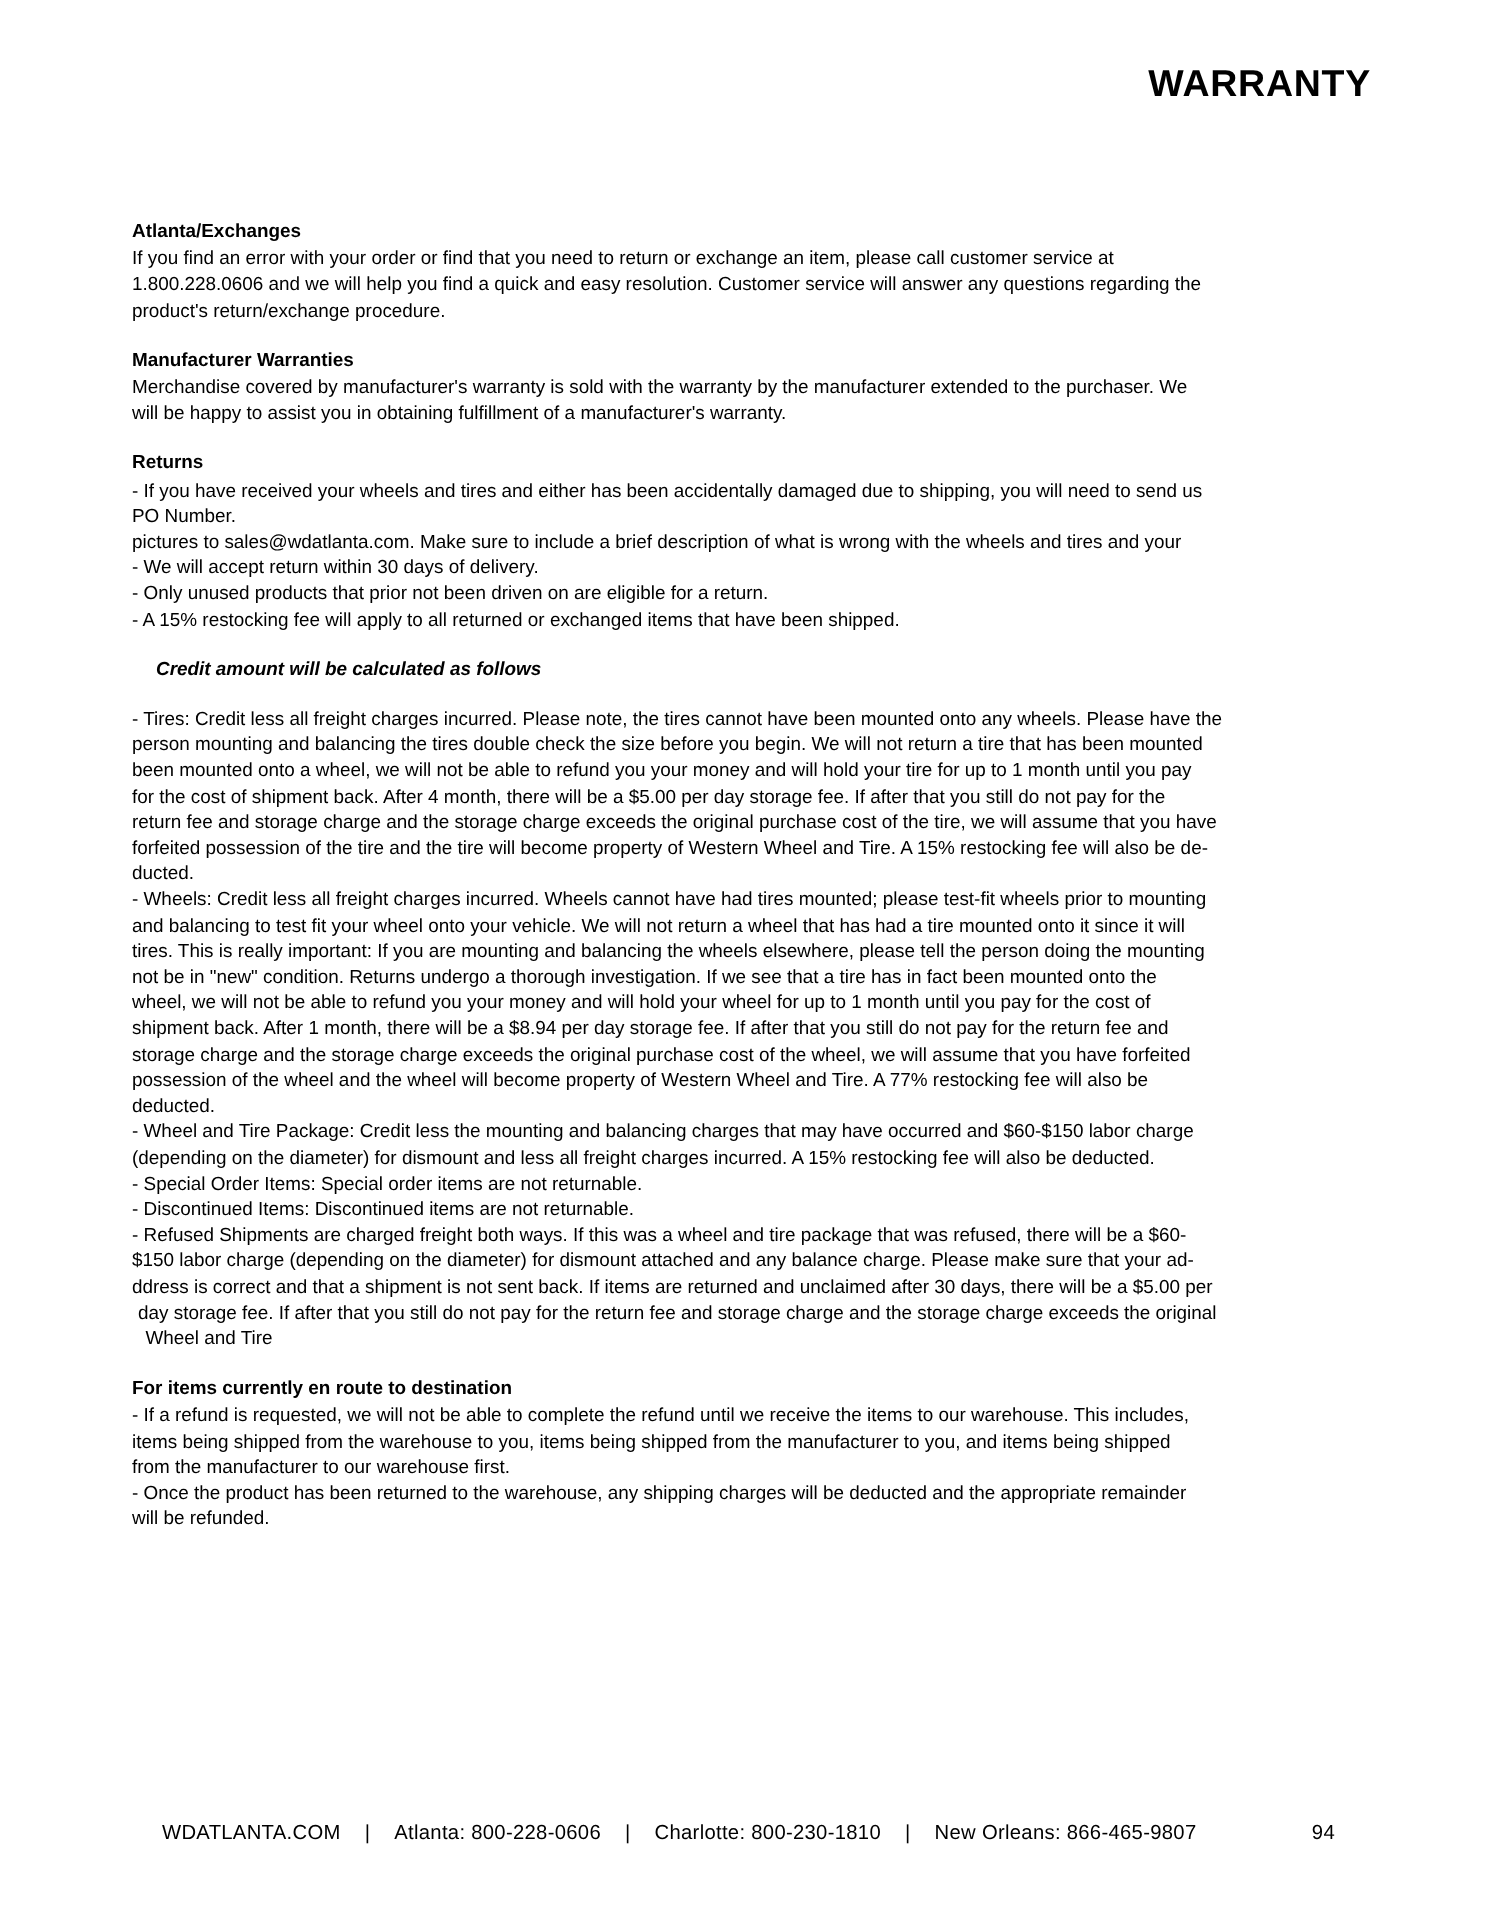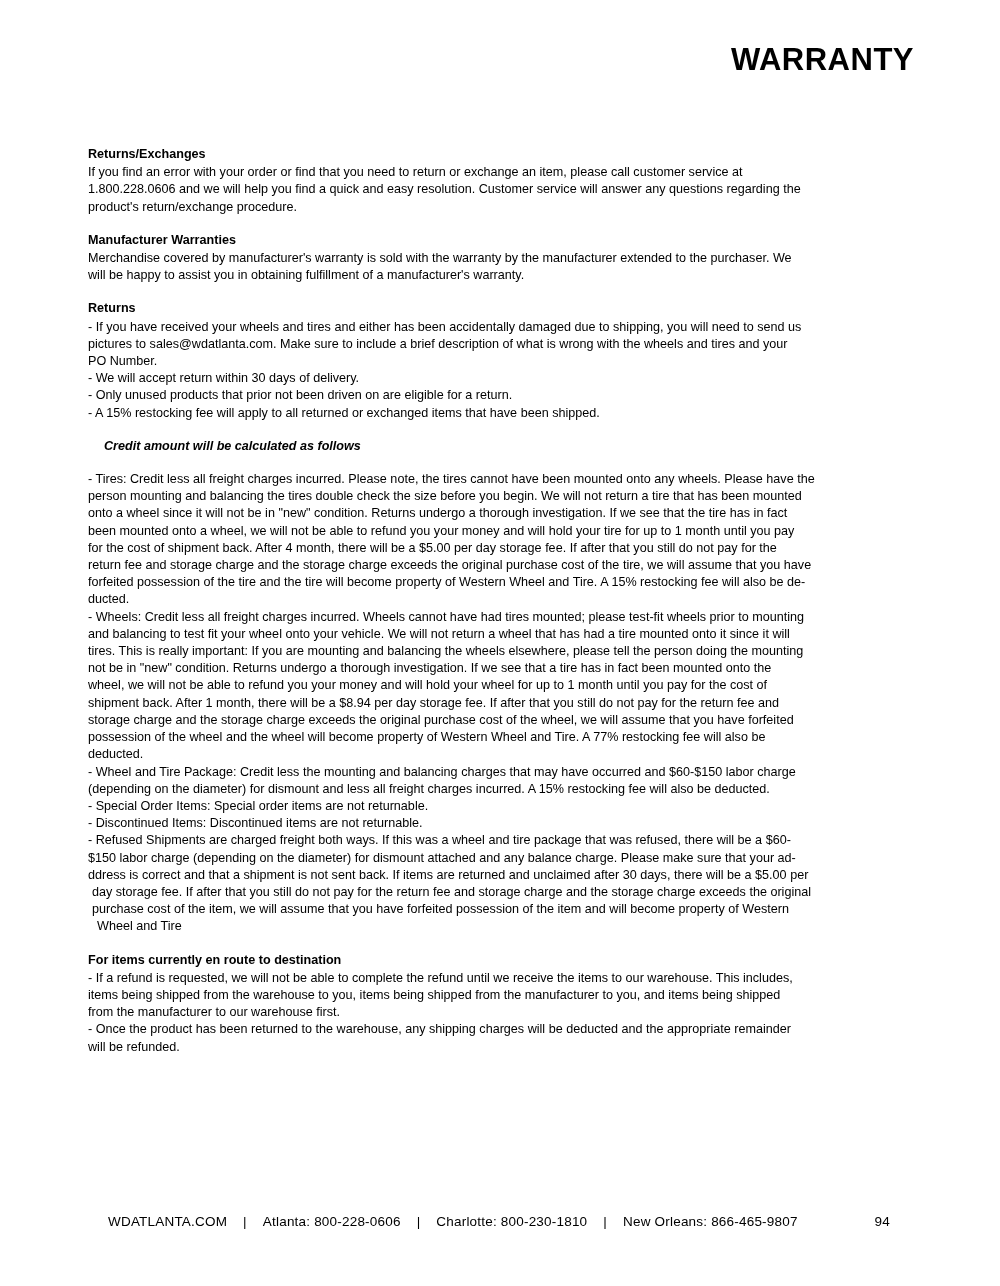--- a/index.html
+++ b/index.html
@@ -17,21 +17,21 @@
   }
   .page {
     position: relative;
     width: 1000px;
     height: 1286px;
   }
   .doc-title {
     position: absolute;
     top: 42px;
     right: 86px;
-    font-size: 31px;
+    font-size: 25px;
     font-weight: bold;
     letter-spacing: 0.5px;
     font-family: "Liberation Sans", sans-serif;
   }
   .content {
     position: absolute;
     left: 88px;
     top: 146px;
     width: 782px;
     font-size: 12.6px;
@@ -93,49 +93,48 @@
 </head>
 <body>
 
 <div class="page">
 
   <div class="doc-title">WARRANTY</div>
 
   <div class="content">
 
     <div>
-      <p class="sec-head">Returns/Exchanges</p>
+      <p class="sec-head">Atlanta/Exchanges</p>
       <p class="line">If you find an error with your order or find that you need to return or exchange an item, please call customer service at</p>
       <p class="line">1.800.228.0606 and we will help you find a quick and easy resolution. Customer service will answer any questions regarding the</p>
       <p class="line">product's return/exchange procedure.</p>
     </div>
 
     <div>
       <p class="sec-head spaced">Manufacturer Warranties</p>
       <p class="line">Merchandise covered by manufacturer's warranty is sold with the warranty by the manufacturer extended to the purchaser. We</p>
       <p class="line">will be happy to assist you in obtaining fulfillment of a manufacturer's warranty.</p>
     </div>
 
     <div>
       <p class="sec-head spaced">Returns</p>
       <p class="line">- If you have received your wheels and tires and either has been accidentally damaged due to shipping, you will need to send us</p>
+      <p class="line">PO Number.</p>
       <p class="line">pictures to sales@wdatlanta.com. Make sure to include a brief description of what is wrong with the wheels and tires and your</p>
-      <p class="line">PO Number.</p>
       <p class="line">- We will accept return within 30 days of delivery.</p>
       <p class="line">- Only unused products that prior not been driven on are eligible for a return.</p>
       <p class="line">- A 15% restocking fee will apply to all returned or exchanged items that have been shipped.</p>
     </div>
 
     <div>
       <p class="italic-bold">Credit amount will be calculated as follows</p>
 
       <div class="blk">
         <p class="line">- Tires: Credit less all freight charges incurred. Please note, the tires cannot have been mounted onto any wheels. Please have the</p>
         <p class="line">person mounting and balancing the tires double check the size before you begin. We will not return a tire that has been mounted</p>
-        <p class="line">onto a wheel since it will not be in "new" condition. Returns undergo a thorough investigation. If we see that the tire has in fact</p>
         <p class="line">been mounted onto a wheel, we will not be able to refund you your money and will hold your tire for up to 1 month until you pay</p>
         <p class="line">for the cost of shipment back. After 4 month, there will be a $5.00 per day storage fee. If after that you still do not pay for the</p>
         <p class="line">return fee and storage charge and the storage charge exceeds the original purchase cost of the tire, we will assume that you have</p>
         <p class="line">forfeited possession of the tire and the tire will become property of Western Wheel and Tire. A 15% restocking fee will also be de-</p>
         <p class="line">ducted.</p>
       </div>
 
       <div class="blk">
         <p class="line">- Wheels: Credit less all freight charges incurred. Wheels cannot have had tires mounted; please test-fit wheels prior to mounting</p>
         <p class="line">and balancing to test fit your wheel onto your vehicle. We will not return a wheel that has had a tire mounted onto it since it will</p>
@@ -159,21 +158,20 @@
 
       <div class="blk">
         <p class="line">- Discontinued Items: Discontinued items are not returnable.</p>
       </div>
 
       <div class="blk">
         <p class="line">- Refused Shipments are charged freight both ways. If this was a wheel and tire package that was refused, there will be a $60-</p>
         <p class="line">$150 labor charge (depending on the diameter) for dismount attached and any balance charge. Please make sure that your ad-</p>
         <p class="line">ddress is correct and that a shipment is not sent back. If items are returned and unclaimed after 30 days, there will be a $5.00 per</p>
         <p class="line indent-1"> day storage fee. If after that you still do not pay for the return fee and storage charge and the storage charge exceeds the original</p>
-        <p class="line indent-1"> purchase cost of the item, we will assume that you have forfeited possession of the item and will become property of Western</p>
         <p class="line indent-2"> Wheel and Tire</p>
       </div>
     </div>
 
     <div>
       <p class="sec-head spaced">For items currently en route to destination</p>
       <p class="line">- If a refund is requested, we will not be able to complete the refund until we receive the items to our warehouse. This includes,</p>
       <p class="line">items being shipped from the warehouse to you, items being shipped from the manufacturer to you, and items being shipped</p>
       <p class="line">from the manufacturer to our warehouse first.</p>
       <p class="line">- Once the product has been returned to the warehouse, any shipping charges will be deducted and the appropriate remainder</p>

